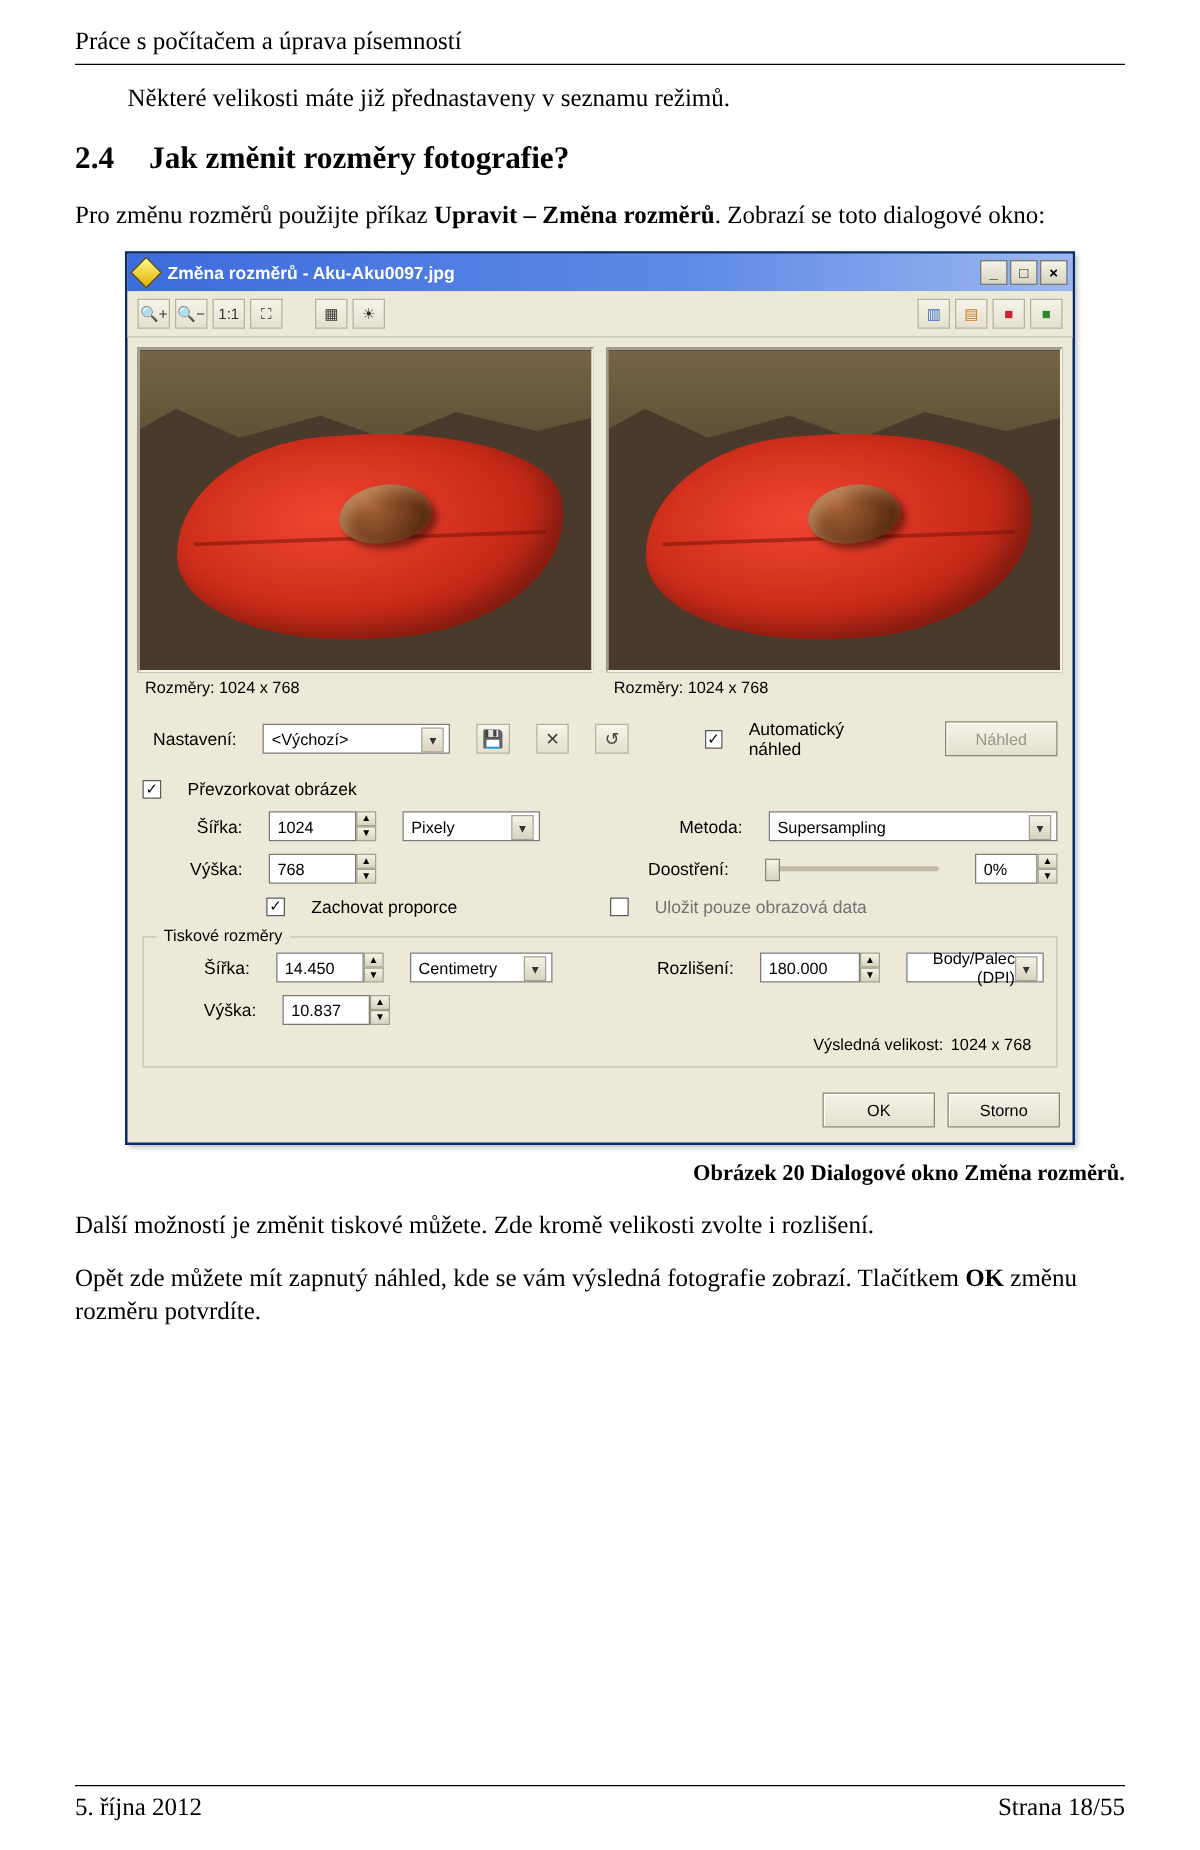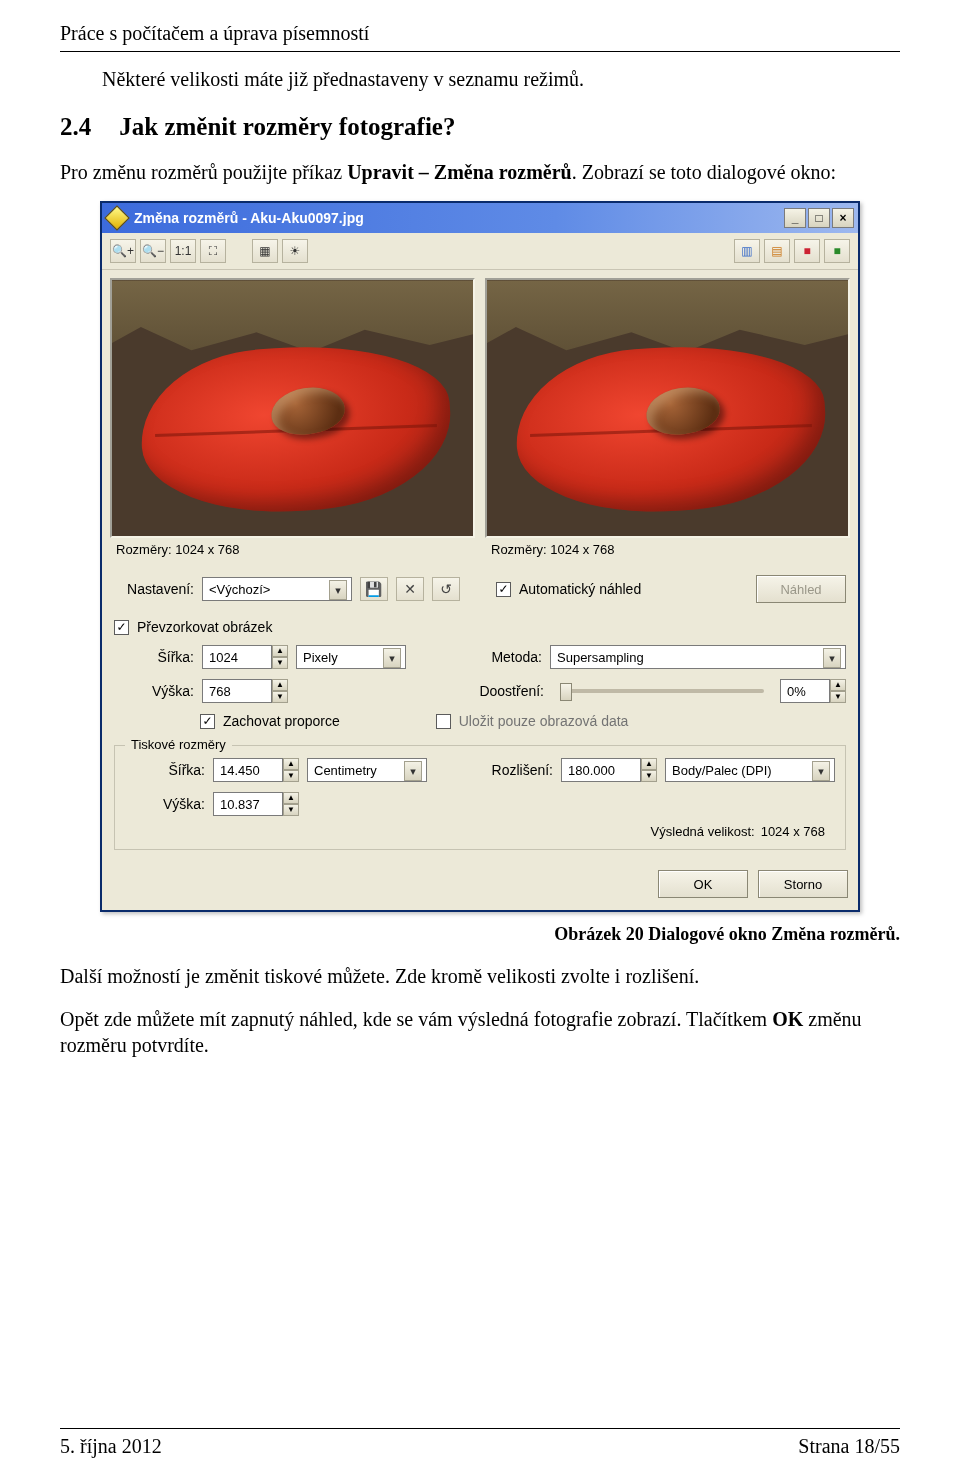--- a/index.html
+++ b/index.html
@@ -159,33 +159,33 @@
     background: #ece9d8;
     padding: 4px 6px;
     font-size: 13px;
   }
   .form {
     padding: 6px 12px 12px 12px;
     display: flex;
     flex-direction: column;
     gap: 10px;
   }
-  .row { display: flex; align-items: center; gap: 8px; }
+  .row { display: flex; align-items: center; gap: 21px; }
   .lbl { width: 80px; text-align: right; }
   .lbl-wide { width: 90px; text-align: right; }
   .combo, .txt {
     height: 24px;
     background: #fff;
     border: 1px solid #7a7a7a;
     padding: 0 6px;
     font-family: Tahoma, Arial, sans-serif;
     font-size: 13px;
     display: flex; align-items: center;
   }
-  .combo { position: relative; padding-right: 22px; min-width: 110px; }
+  .combo { position: relative; padding-right: 22px; min-width: 110px; text-align: right; }
   .combo::after {
     content: "▾";
     position: absolute; right: 4px; top: 2px;
     width: 16px; height: 18px;
     background: linear-gradient(#f4f2e6,#d8d4c0);
     border: 1px solid #a3a08e;
     display: flex; align-items: center; justify-content: center;
     font-size: 11px; color:#333;
   }
   .spin { display:flex; align-items:flex-end; }

